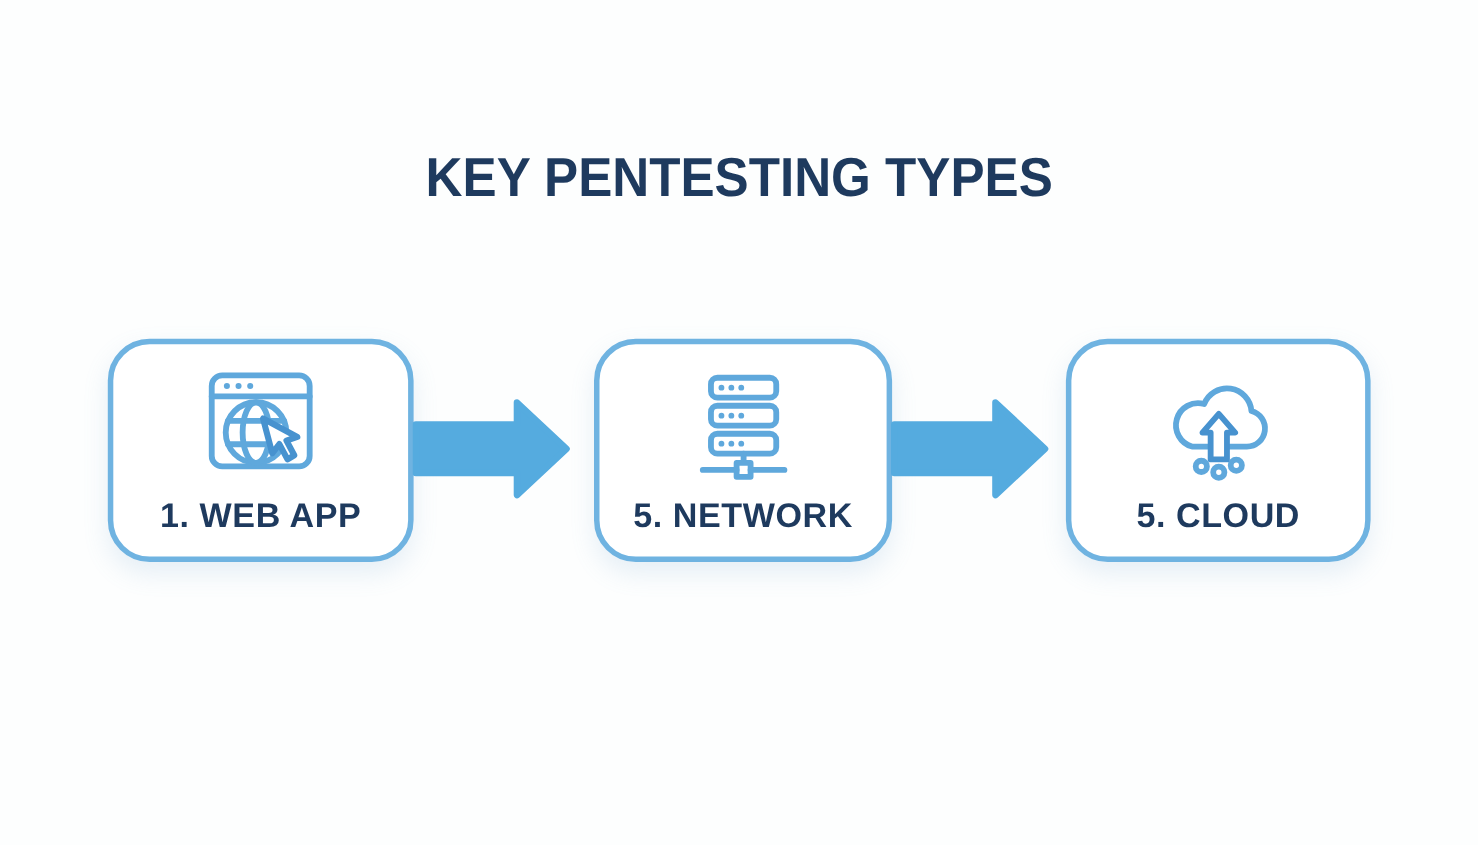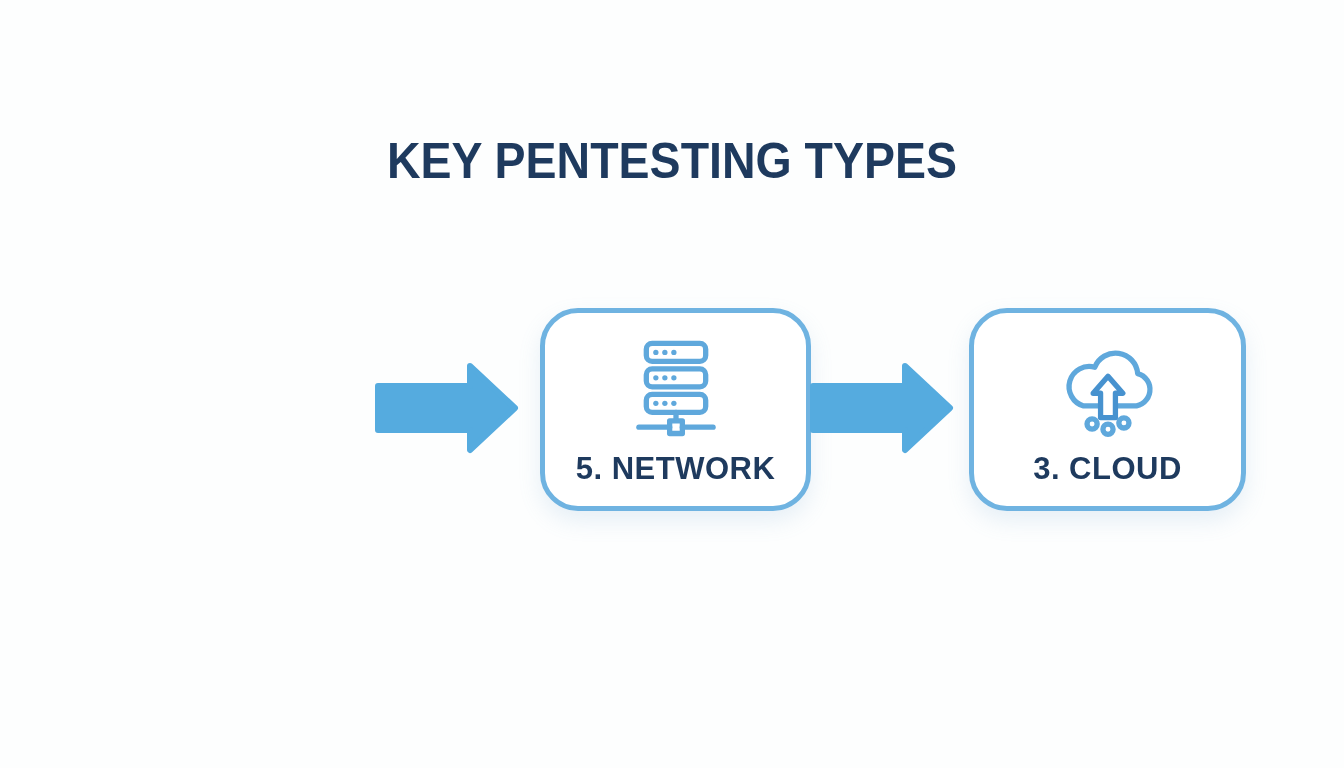--- a/index.html
+++ b/index.html
@@ -76,20 +76,39 @@
     stroke-linejoin:round;
   }
 </style>
 </head>
 <body>
 
 <div class="canvas">
 
   <h1 class="title">KEY PENTESTING TYPES</h1>
 
+  <div class="box" id="box-1">
+    <svg class="icon" viewBox="0 0 100 100" fill="none" stroke-linecap="round" stroke-linejoin="round">
+      <g class="ic-p" stroke="currentColor" stroke-width="5">
+        <rect x="8" y="5" width="84" height="78" rx="9"></rect>
+        <line x1="8" y1="23" x2="92" y2="23"></line>
+        <circle cx="21" cy="14" r="2.6" fill="currentColor" stroke="none"></circle>
+        <circle cx="31" cy="14" r="2.6" fill="currentColor" stroke="none"></circle>
+        <circle cx="41" cy="14" r="2.6" fill="currentColor" stroke="none"></circle>
+        <circle cx="46" cy="54" r="26"></circle>
+        <ellipse cx="46" cy="54" rx="11.5" ry="26"></ellipse>
+        <line x1="22" y1="44" x2="70" y2="44"></line>
+        <line x1="22" y1="64" x2="70" y2="64"></line>
+      </g>
+      <g class="ic-s" stroke="currentColor" stroke-width="3" fill="#FFFFFF">
+        <path d="M0,0 L4.5,17 L8,12.5 L12,20 L15.3,18 L11.5,10.8 L16.8,9 Z" transform="translate(52,42) scale(1.75)"></path>
+      </g>
+    </svg>
+    <div class="step-label">1. WEB APP</div>
+  </div>
 
   <svg class="connector" id="arrow-1" viewBox="0 0 145 100">
     <polygon points="3,28 95,28 95,8 140,50 95,92 95,72 3,72"></polygon>
   </svg>
 
   <div class="box" id="box-2">
     <svg class="icon" viewBox="0 0 100 100" fill="none" stroke-linecap="round" stroke-linejoin="round">
       <g class="ic-p" stroke="currentColor" stroke-width="5">
         <rect x="22" y="7" width="56" height="17" rx="5.5"></rect>
         <rect x="22" y="31" width="56" height="17" rx="5.5"></rect>
@@ -121,16 +140,16 @@
       <g class="ic-p" stroke="currentColor" stroke-width="5">
         <path d="M 27,66 H 74 A 15.5,15.5 0 0 0 78,35.5 A 21,21 0 0 0 37.5,29.5 A 17.5,17.5 0 0 0 27,66 Z"></path>
         <circle cx="35" cy="83" r="4.8"></circle>
         <circle cx="50" cy="88" r="4.8"></circle>
         <circle cx="65" cy="82" r="4.8"></circle>
       </g>
       <g class="ic-s" stroke="currentColor" stroke-width="5" fill="#FFFFFF">
         <path d="M 50,38 L 64,54 H 57 V 77 H 43 V 54 H 36 Z"></path>
       </g>
     </svg>
-    <div class="step-label">3. CLOUD</div>
+    <div class="step-label">5. CLOUD</div>
   </div>
 
 </div>
 
 </body></html>

